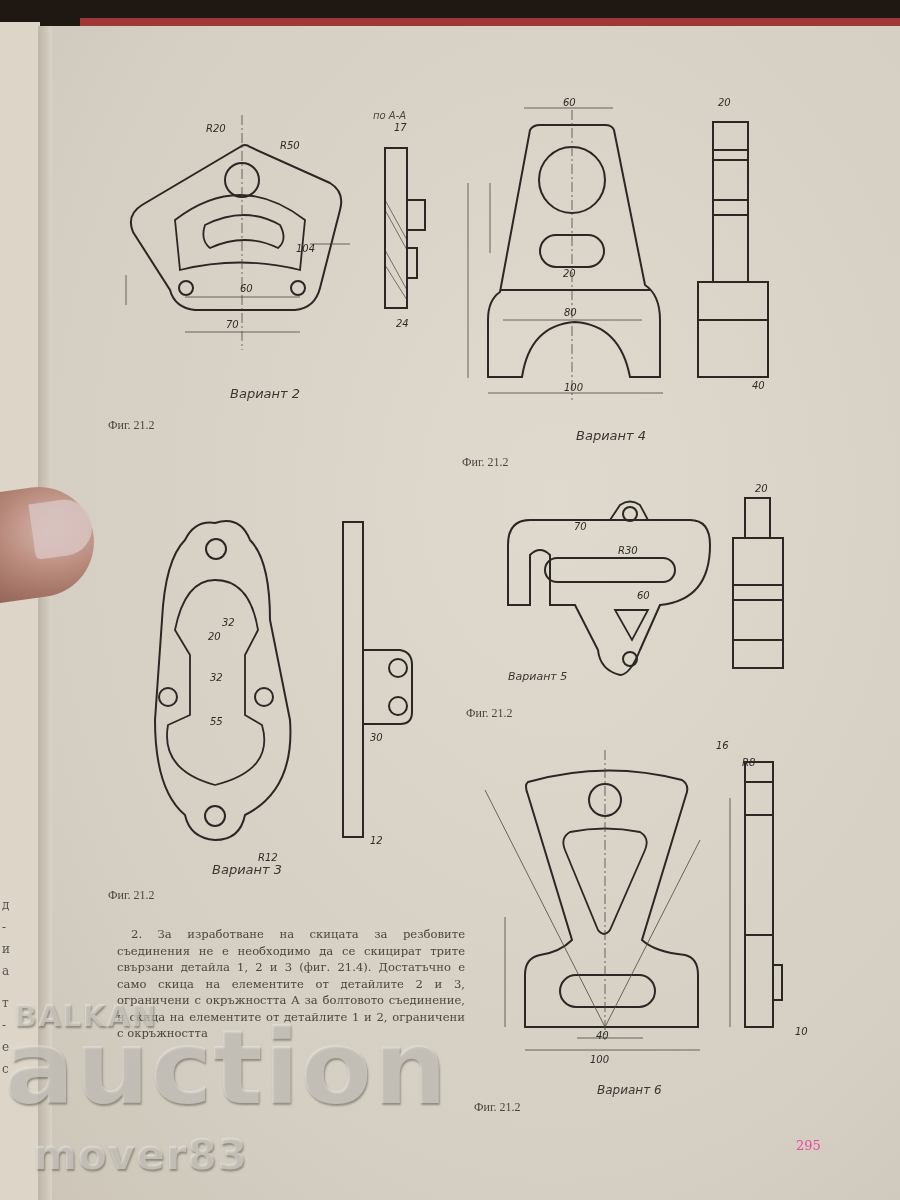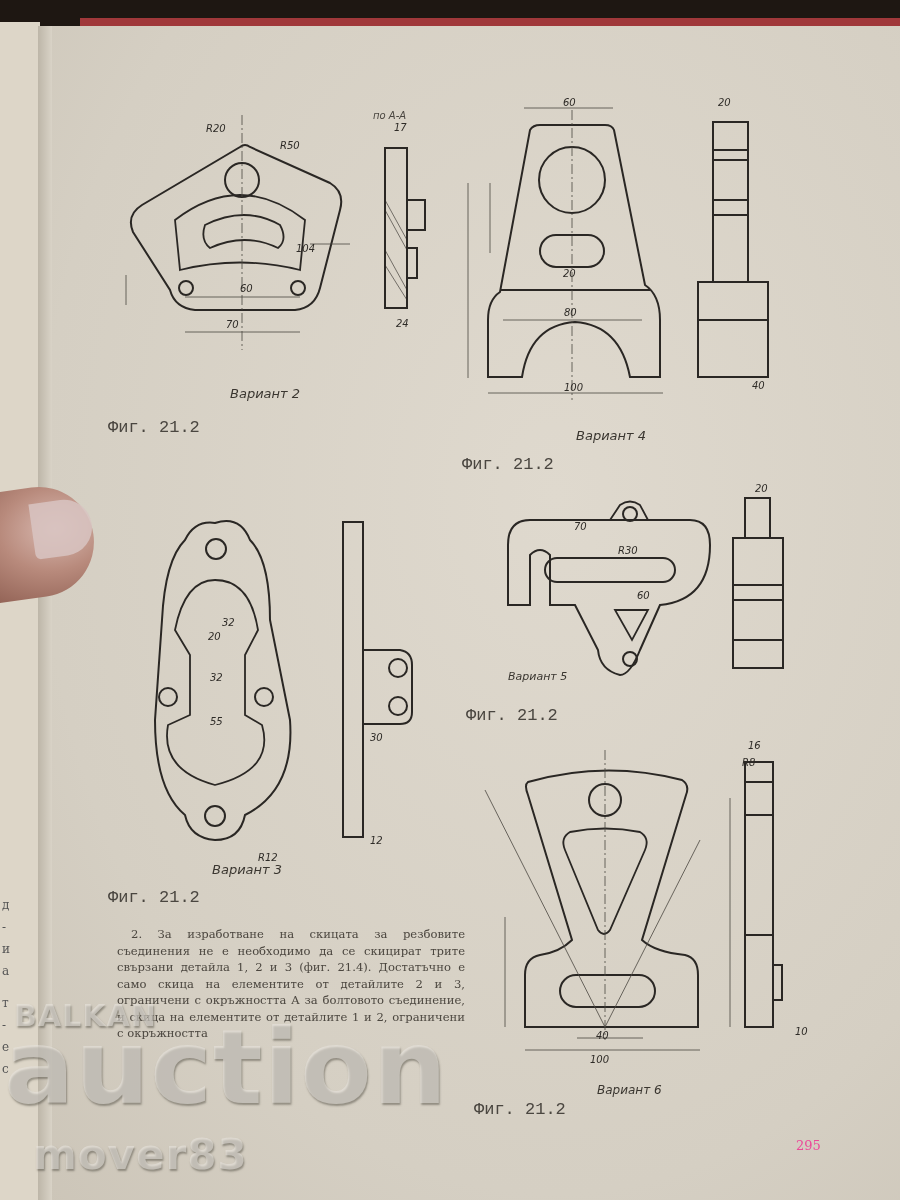--- a/index.html
+++ b/index.html
@@ -6,21 +6,21 @@
   body{width:900px;height:1200px;overflow:hidden;background:#1a1410;position:relative;font-family:"DejaVu Serif",serif;}
   .topband{position:absolute;left:0;top:0;width:900px;height:28px;background:#1e1712;}
   .rededge{position:absolute;left:80px;top:18px;width:820px;height:10px;background:#a0383a;}
   .leftpage{position:absolute;left:0;top:22px;width:40px;height:1178px;background:#ddd6c8;}
   .leftpage .frag{position:absolute;left:2px;font-size:12px;color:#555;line-height:22px;}
   .page{position:absolute;left:38px;top:26px;width:862px;height:1174px;background:#d9d3c7;
         background-image:radial-gradient(ellipse at 60% 40%, #dfd9ce 0%, #d5cfc3 70%, #ccc5b8 100%);}
   .gutter{position:absolute;left:38px;top:26px;width:14px;height:1174px;background:linear-gradient(90deg,#bdb6a8,#d9d3c7);}
   svg{position:absolute;left:0;top:0;}
   .cap{position:absolute;font-family:"DejaVu Sans",sans-serif;font-style:italic;font-size:13px;color:#3a3630;}
-  .fig{position:absolute;font-family:Liberation Mono, monospace;font-size:17px;color:#4a4640;}
+  .fig{position:absolute;font-family:Liberation Serif, serif;font-size:12px;color:#4a4640;}
   .body-text{position:absolute;left:117px;top:926px;width:348px;font-family:"DejaVu Serif",serif;font-size:11.6px;line-height:16.5px;color:#4b463f;text-align:justify;}
   .body-text p{margin:0;}
   .body-text .ind{text-indent:14px;}
   .pagenum{position:absolute;left:796px;top:1138px;font-family:"DejaVu Serif",serif;font-size:13px;color:#ec4899;}
   .finger{position:absolute;left:-30px;top:488px;width:124px;height:110px;border-radius:0 60px 60px 0;
           background:radial-gradient(ellipse at 70% 40%, #d9b9b0 0%, #b88a7c 45%, #8a5a4d 100%);transform:rotate(-8deg);}
   .nail{position:absolute;left:32px;top:500px;width:60px;height:56px;border-radius:0 30px 30px 6px;background:#d8c4c2;opacity:.85;transform:rotate(-8deg);}
   .wm{position:absolute;font-family:"DejaVu Sans",sans-serif;font-weight:bold;color:rgba(235,232,226,.55);
       text-shadow:1px 2px 2px rgba(90,85,75,.55);letter-spacing:1px;}
   .wm1{left:14px;top:998px;font-size:30px;}
@@ -193,21 +193,21 @@
   <span style="position:absolute;left:258px;top:852px">R12</span>
   <span style="position:absolute;left:370px;top:732px">30</span>
   <span style="position:absolute;left:370px;top:835px">12</span>
   <span style="position:absolute;left:574px;top:521px">70</span>
   <span style="position:absolute;left:618px;top:545px">R30</span>
   <span style="position:absolute;left:637px;top:590px">60</span>
   <span style="position:absolute;left:755px;top:483px">20</span>
   <span style="position:absolute;left:742px;top:757px">R8</span>
   <span style="position:absolute;left:596px;top:1030px">40</span>
   <span style="position:absolute;left:590px;top:1054px">100</span>
-  <span style="position:absolute;left:748px;top:740px">16</span>
+  <span style="position:absolute;left:716px;top:740px">16</span>
   <span style="position:absolute;left:795px;top:1026px">10</span>
 </div>
 
 <div class="body-text">
   <p class="ind">2. За изработване на скицата за резбовите съединения не е необходимо да се скицират трите свързани детайла 1, 2 и 3 (фиг. 21.4). Достатъчно е само скица на елементите от детайлите 2 и 3, ограничени с окръжността А за болтовото съединение, и скица на елементите от детайлите 1 и 2, ограничени с окръжността</p>
 </div>
 
 <div class="pagenum">295</div>
 
 <div class="finger"></div>

